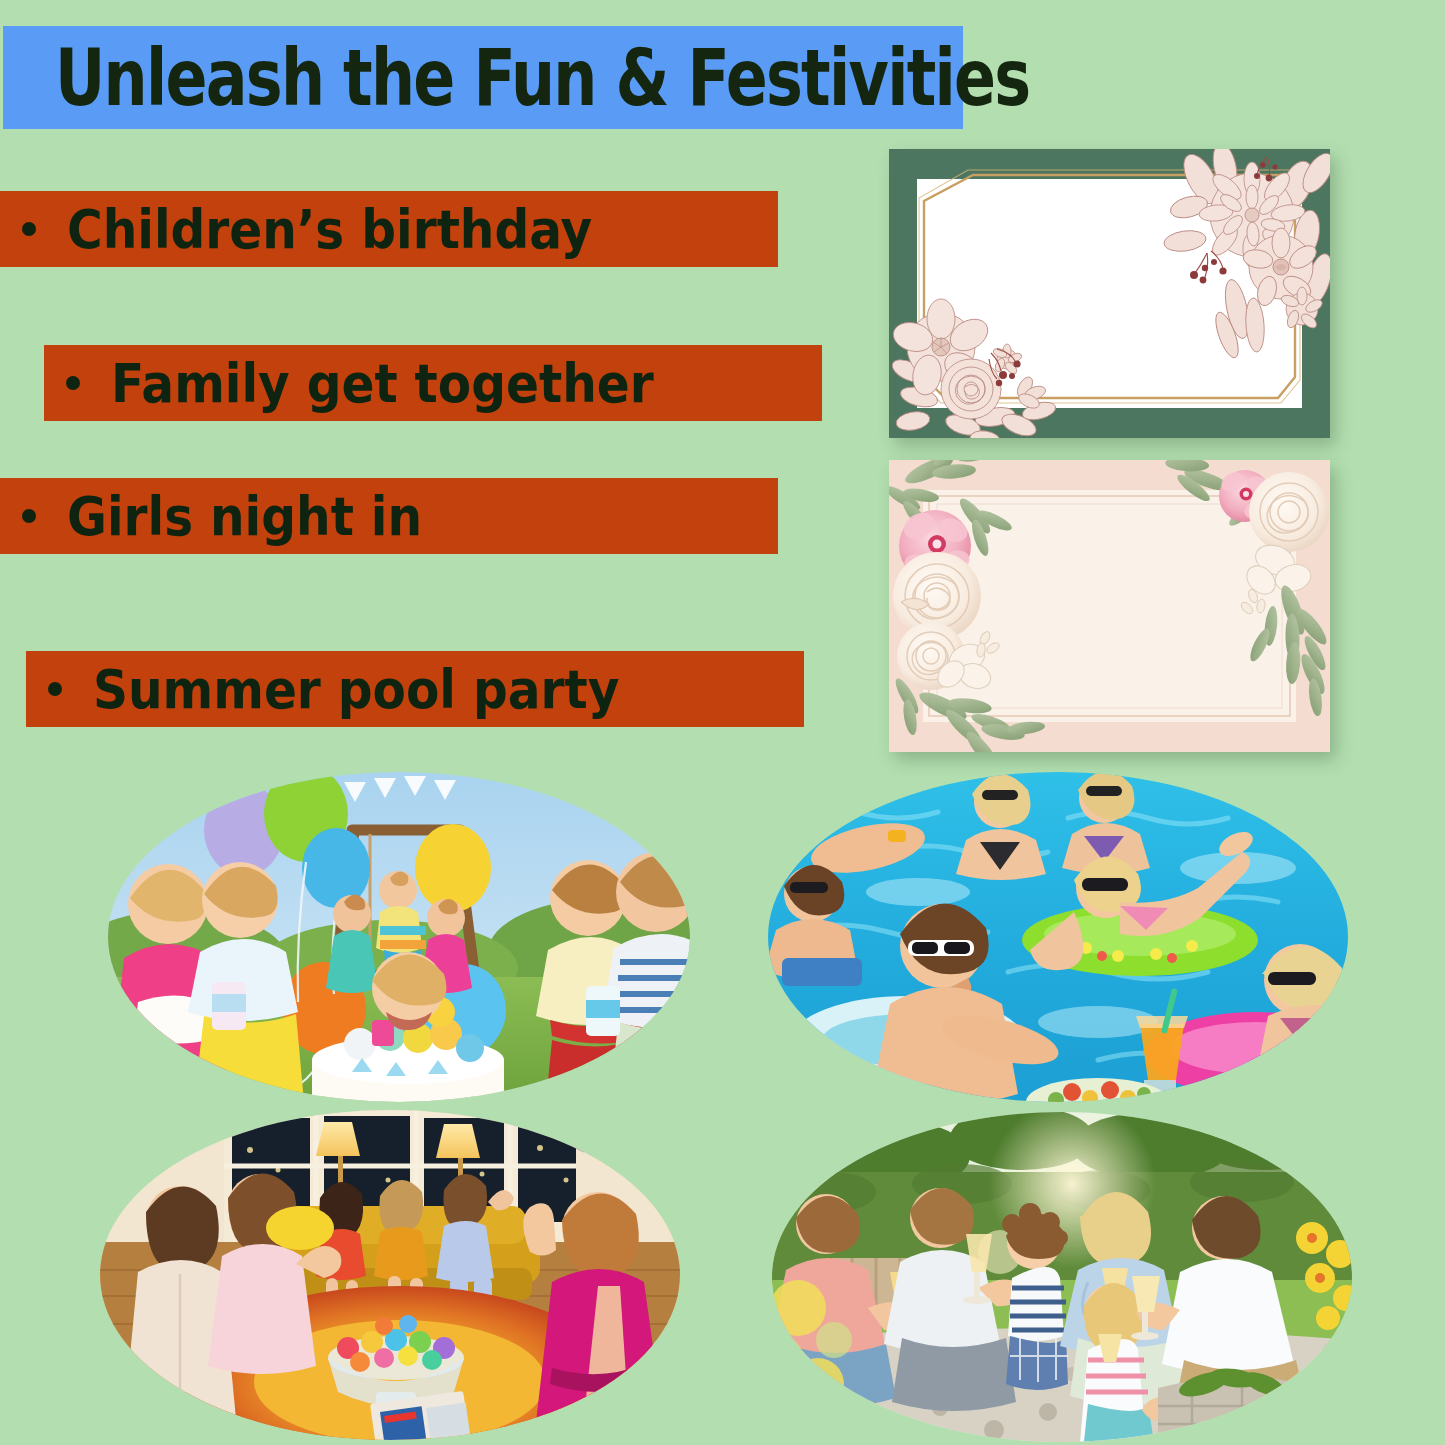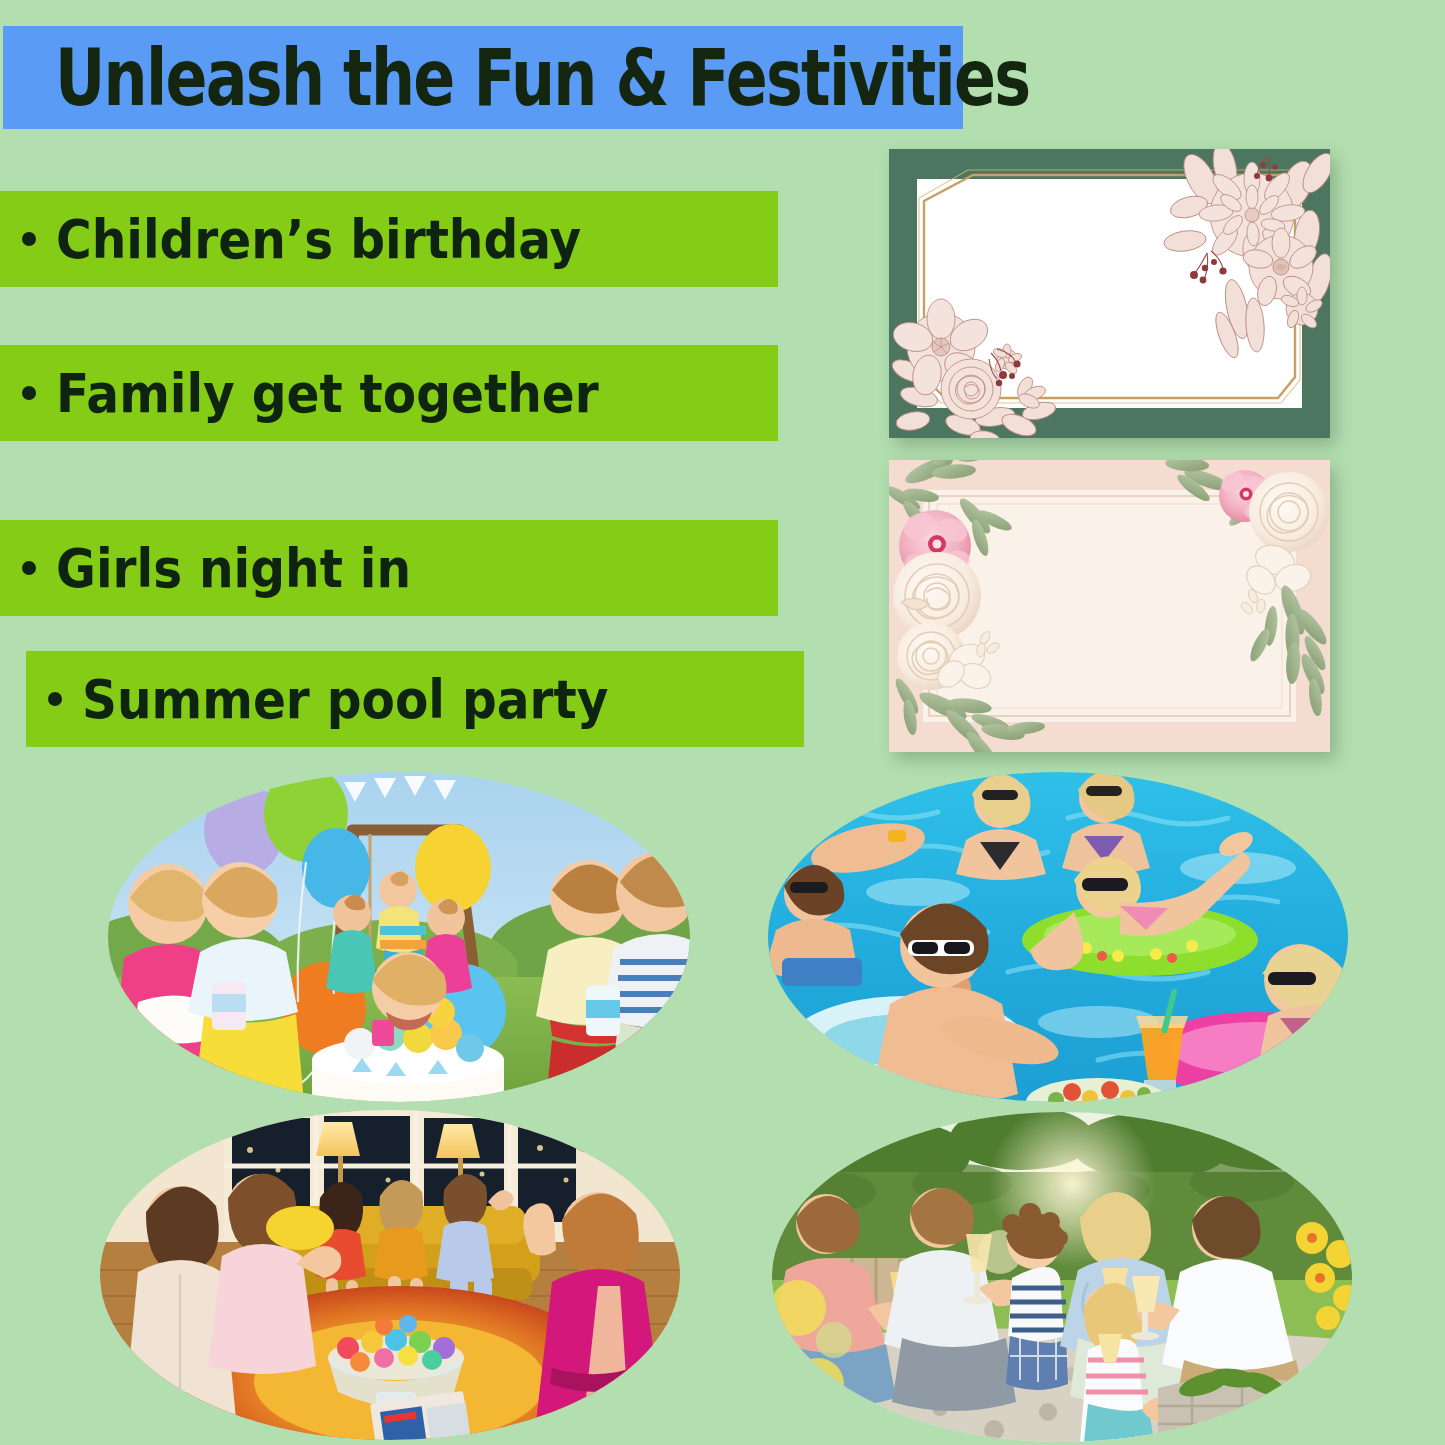--- a/index.html
+++ b/index.html
@@ -24,27 +24,27 @@
     color:#14260f;
     letter-spacing:-2px;
     white-space:nowrap;
     margin-left:52px;
     transform:scaleX(0.86) scaleY(1.08);
     transform-origin:left center;
   }
 
   
   .bullet-band{
-    position:absolute;left:0;width:778px;height:96px;
-    background:#84cc16;
-    display:flex;align-items:center;
+    position:absolute;left:0;width:778px;height:76px;
+    background:#c2410c;
+    display:flex;align-items:center;gap:11px;
   }
   .bullet-band.b1{top:191px;}
-  .bullet-band.b2{top:345px;}
-  .bullet-band.b3{top:520px;}
+  .bullet-band.b2{top:345px;margin-left:44px;}
+  .bullet-band.b3{top:478px;}
   .bullet-band.b4{top:651px;margin-left:26px;}
 
   .bullet-dot{
     width:14px;height:14px;border-radius:50%;
     background:#0f2410;
     margin-left:22px;margin-right:20px;flex:none;
   }
   .bullet-text{
     font-family:"DejaVu Sans", sans-serif;
     font-size:54px;font-weight:700;

